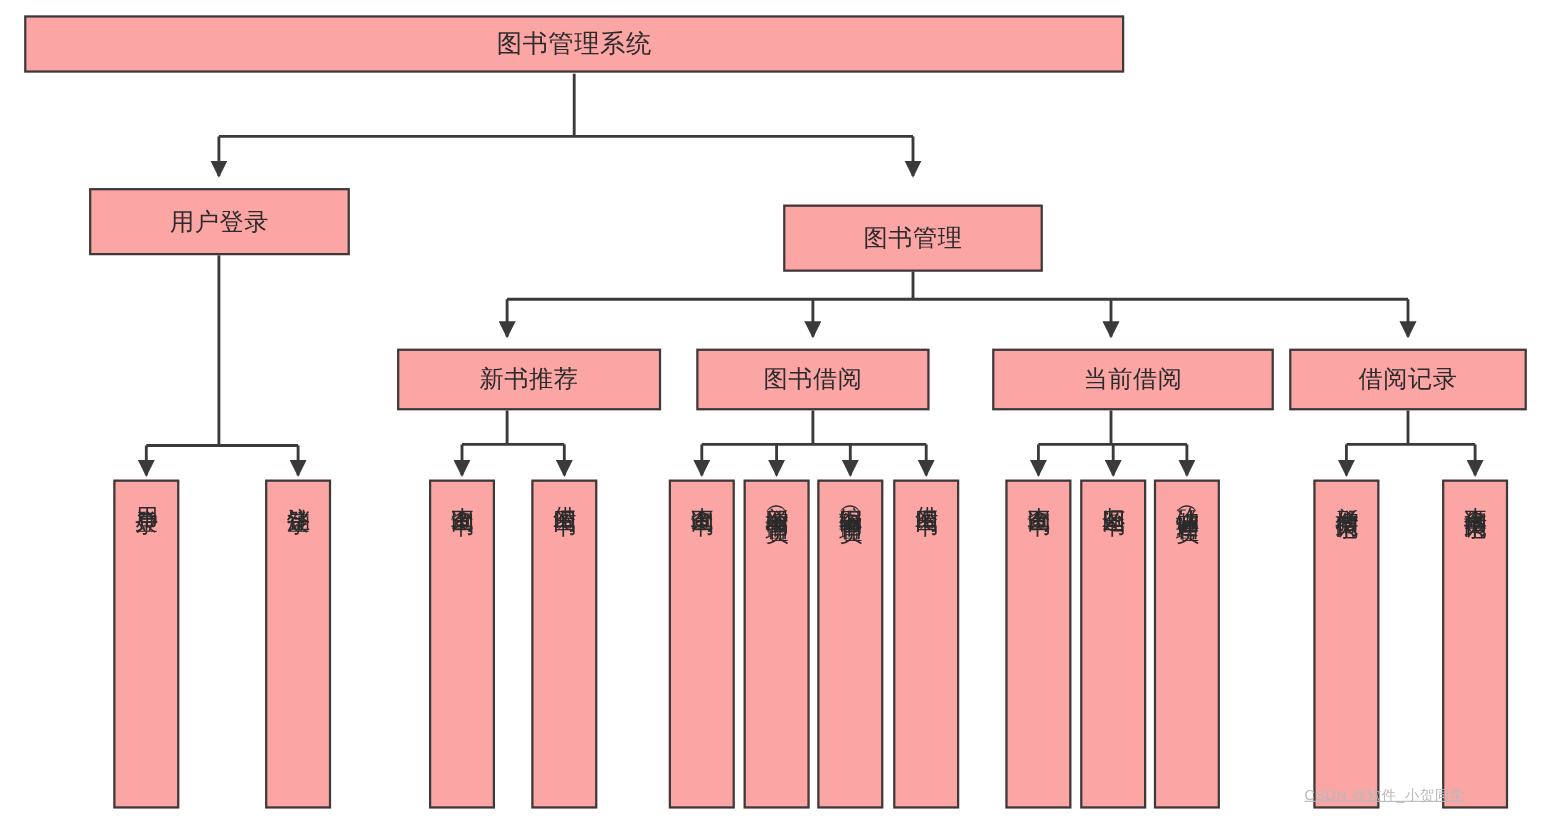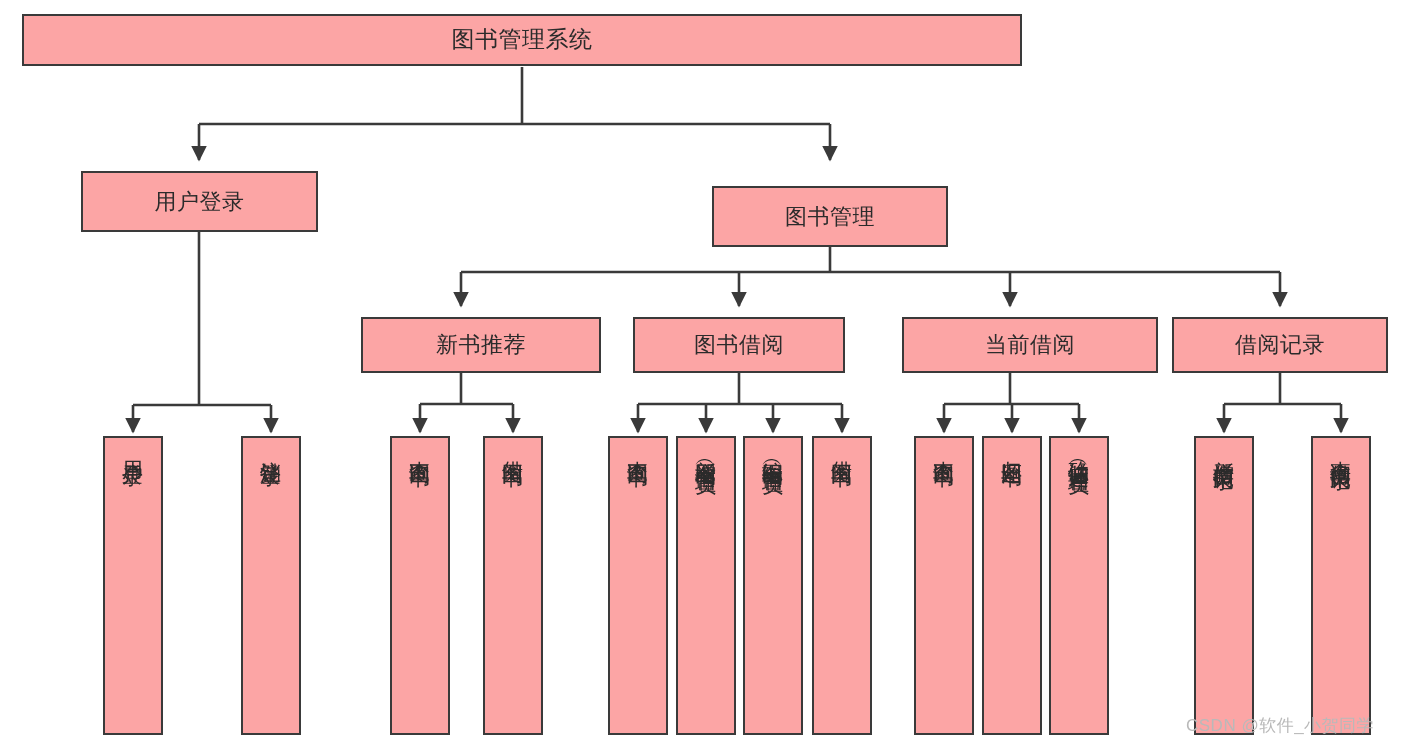--- a/index.html
+++ b/index.html
@@ -61,25 +61,26 @@
     text-orientation: upright;
     font-size: 21px;
     line-height: 1.0;
     letter-spacing: 2px;
     max-height: 290px;
   }
   .watermark {
     position: absolute;
     left: 1186px;
     top: 714px;
-    font-size: 17px;
+    font-size: 13px;
     color: #b9b9b9;
     white-space: nowrap;
     letter-spacing: 0.5px;
     user-select: none;
+    text-decoration: underline;
   }
 </style>
 </head>
 <body>
 
 <div id="diagram-canvas">
 
   <svg id="edge-layer" viewBox="0 0 1405 747" width="1405" height="747" xmlns="http://www.w3.org/2000/svg">
     <defs>
       <marker id="arrow" viewBox="0 0 10 10" refX="9" refY="5" markerWidth="6" markerHeight="6" orient="auto-start-reverse">

